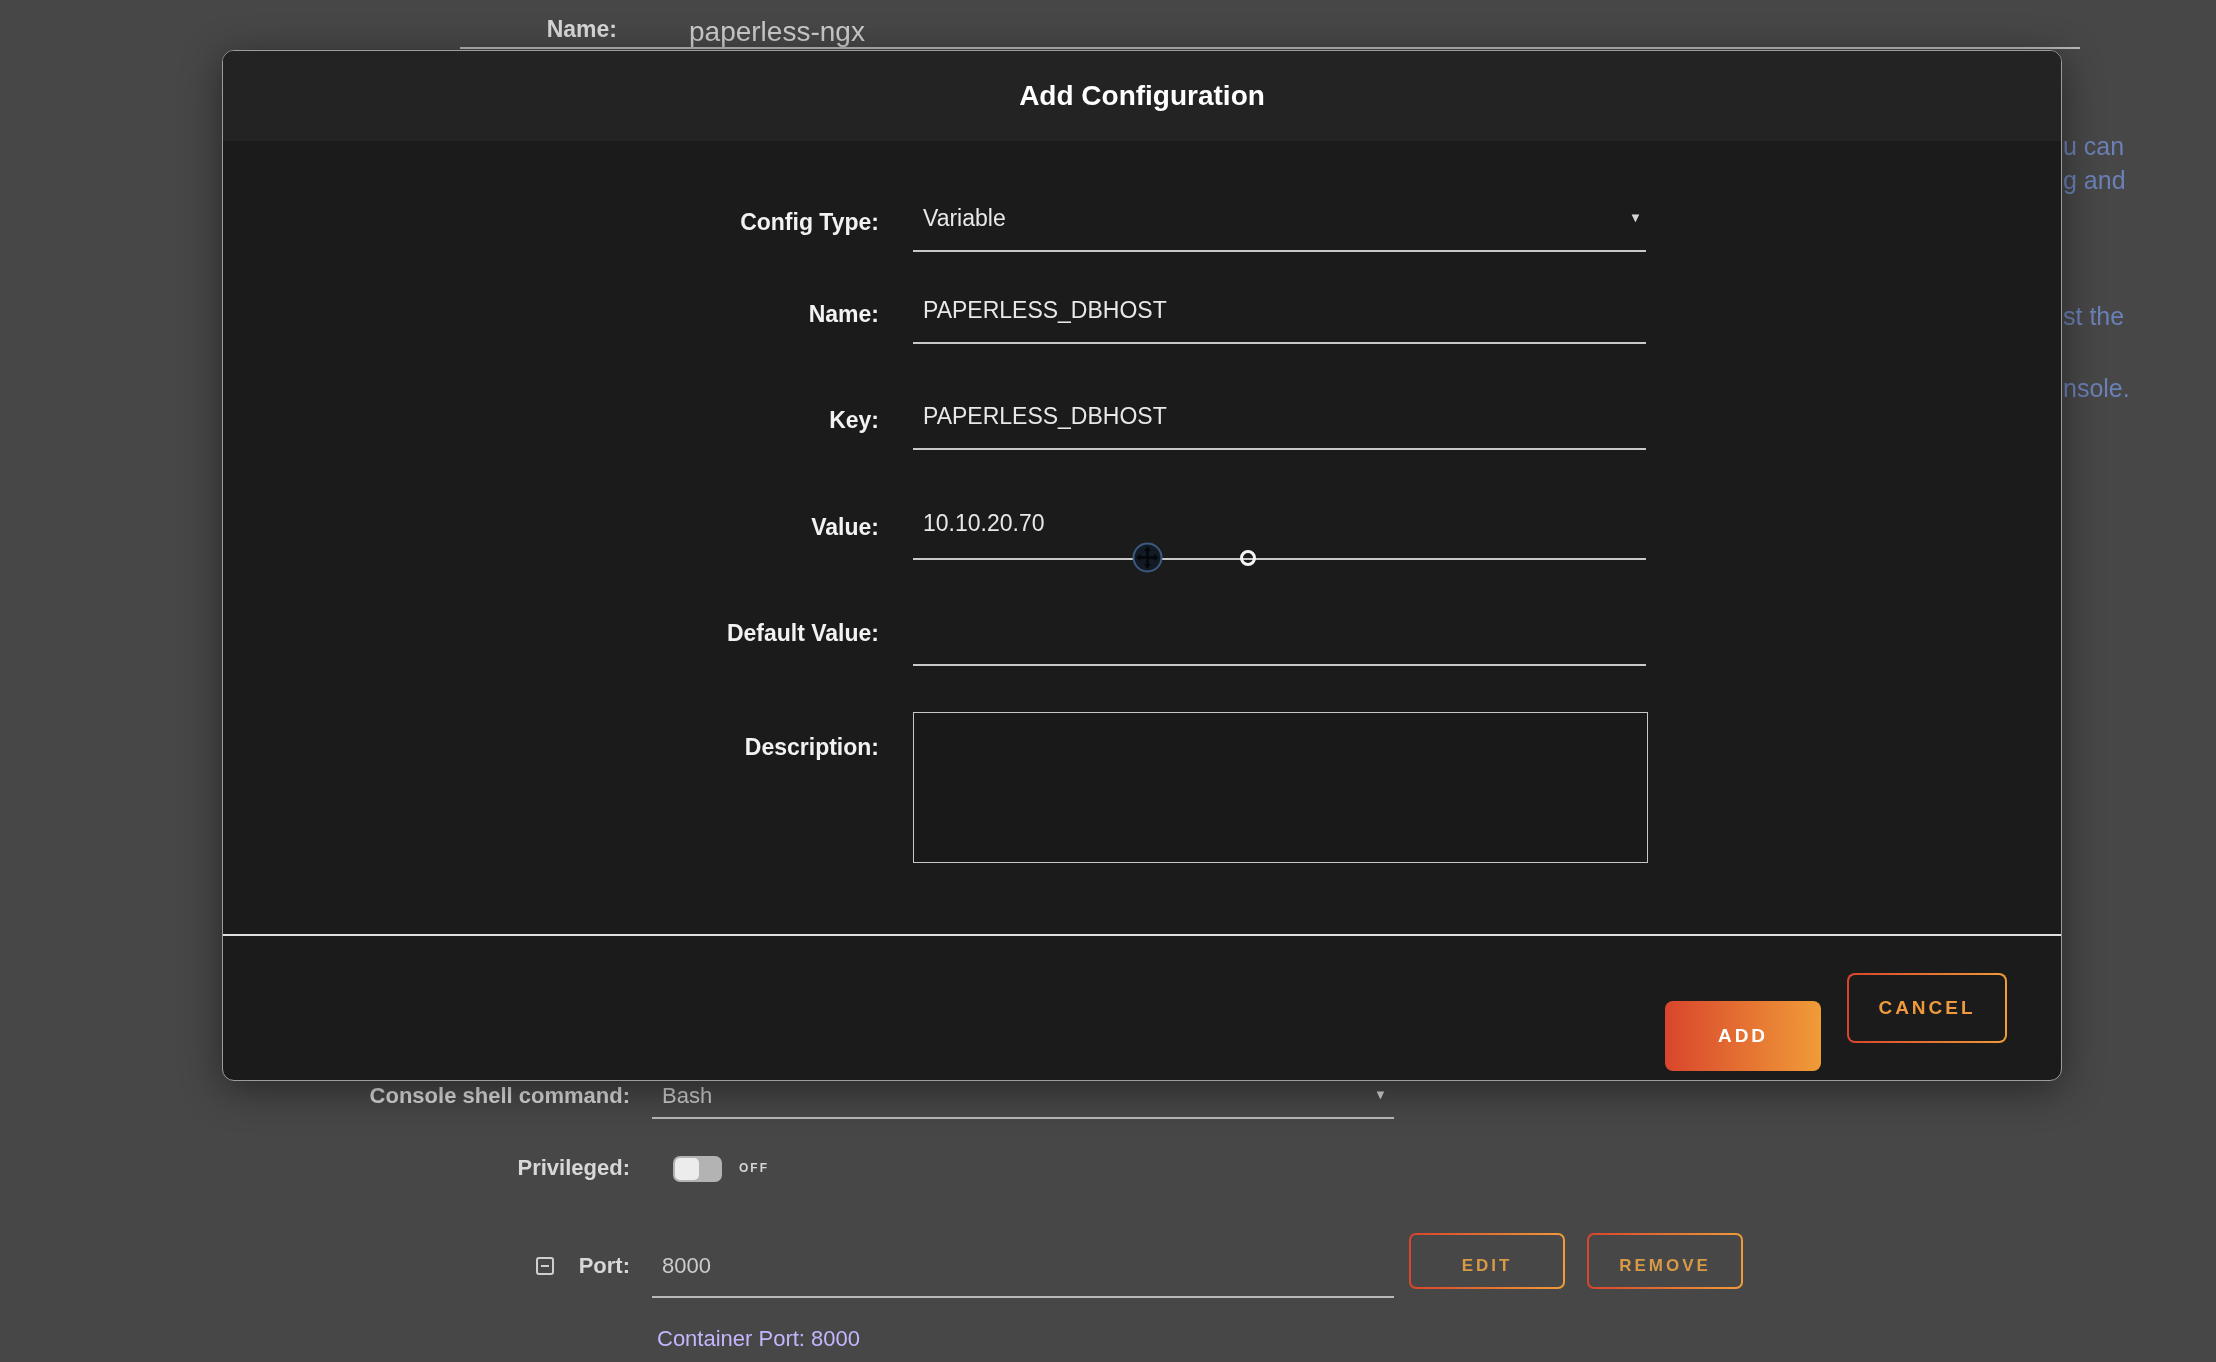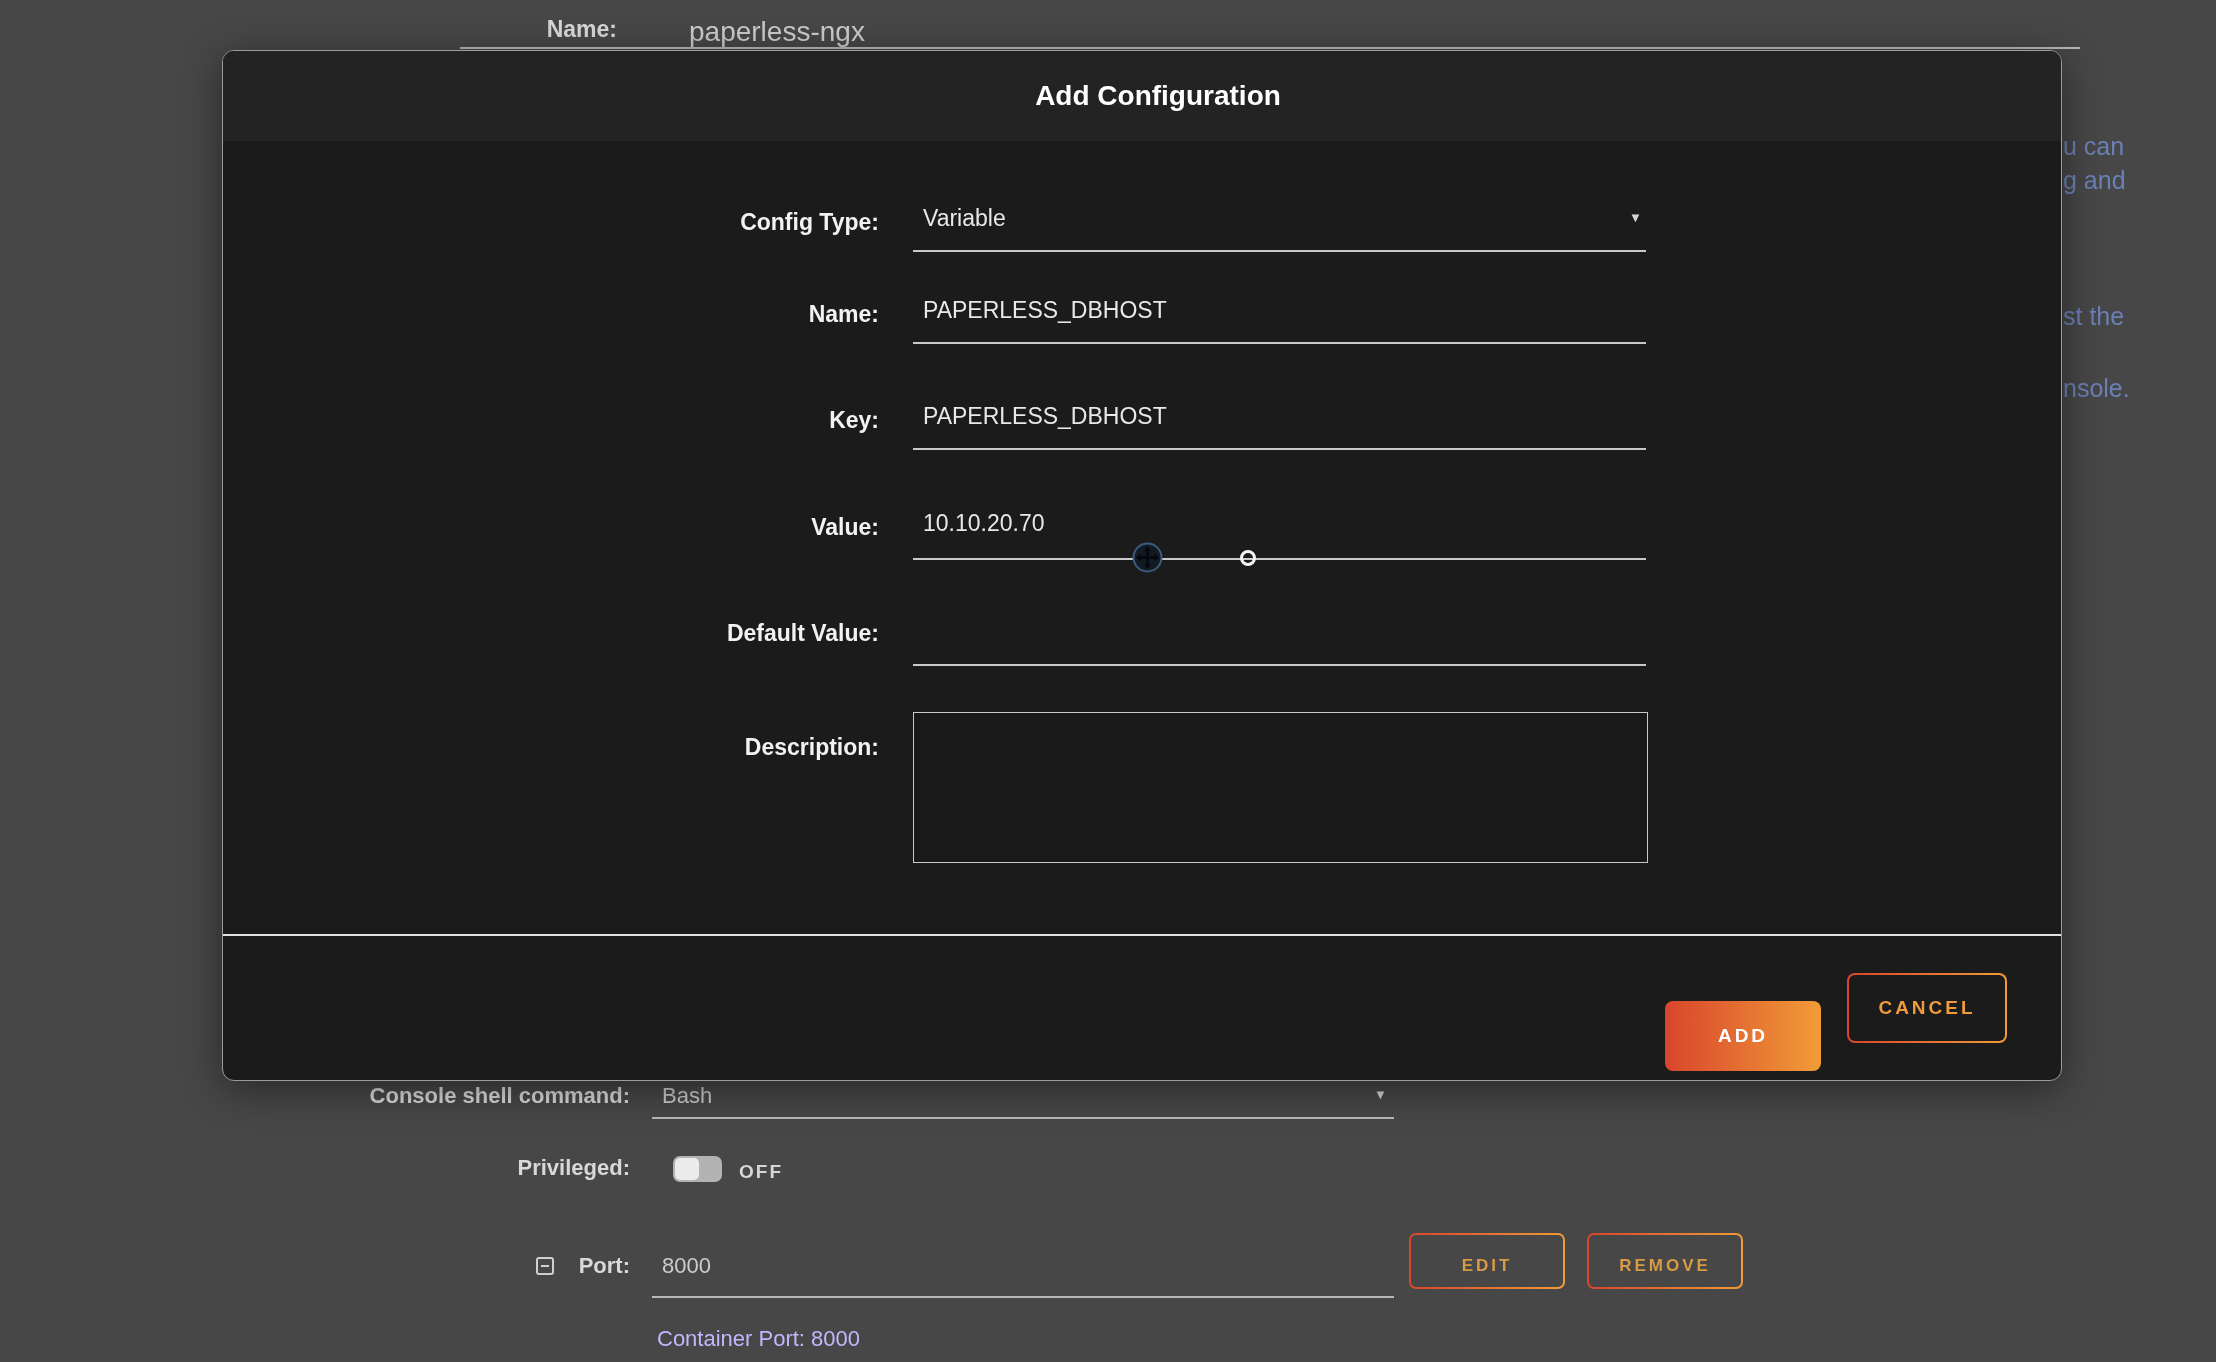--- a/index.html
+++ b/index.html
@@ -26,21 +26,21 @@
   #frag-0 { top:132px; } #frag-1 { top:166px; } #frag-2 { top:302px; } #frag-3 { top:374px;text-align:right; }
 
   #console-label   { left:0; top:1083px; width:630px; }
   #console-value   { left:662px; top:1083px; }
   #console-arrow   { left:1374px; top:1088px; }
   #console-underline { left:652px; top:1117px; width:742px; }
 
   #priv-label  { left:0; top:1155px; width:630px; }
   #toggle { left:673px; top:1156px; width:49px; height:26px; background:#b3b3b3; border-radius:7px; cursor:pointer; }
   #toggle-knob { position:absolute; left:2px; top:2px; width:24px; height:22px; background:#ececec; border-radius:5px; }
-  #priv-state { left:739px; top:1161px; font-size:19px; font-weight:bold; letter-spacing:2px; color:#d6d6d6; }
+  #priv-state { left:739px; top:1161px; font-size:12px; font-weight:bold; letter-spacing:2px; color:#d6d6d6; }
 
   #port-collapse { left:536px; top:1257px; width:18px; height:18px; border:2px solid #cfcfcf; border-radius:3px; cursor:pointer; }
   #port-collapse::after { content:""; position:absolute; left:3px; top:6px; width:8px; height:2px; background:#cfcfcf; }
   #port-label    { left:0; top:1253px; width:630px; }
   #port-value    { left:662px; top:1253px; }
   #port-underline{ left:652px; top:1296px; width:742px; }
   #container-port{ left:657px; top:1326px; color:#c4b5fd; font-size:22px; }
 
   .outline-btn {
     position:absolute; height:56px; border-radius:7px; cursor:pointer;
@@ -59,21 +59,21 @@
     left:222px; top:50px; width:1840px; height:1031px;
     background:#1b1b1b; border:1px solid #9c9c9c; border-radius:12px;
     z-index:10; box-shadow:0 8px 40px rgba(0,0,0,0.45);
   }
   #modal-header {
     position:absolute; left:0; top:0; width:100%; height:90px;
     background:#232323; border-radius:11px 11px 0 0;
   }
   #modal-title {
     width:100%; text-align:center; line-height:90px;
-    font-size:28px; font-weight:bold; color:#ffffff;margin-left:16px;
+    font-size:28px; font-weight:bold; color:#ffffff;
   }
   .m-label {
     position:absolute; left:0; width:656px; text-align:right;
     font-size:23px; font-weight:bold; color:#f2f2f2;
   }
   .m-input {
     position:absolute; left:690px; width:733px; background:transparent;
     border:none; outline:none; color:#e8e8e8; font-size:23px; padding-left:10px;
     font-family:"Liberation Sans", sans-serif;
   }

